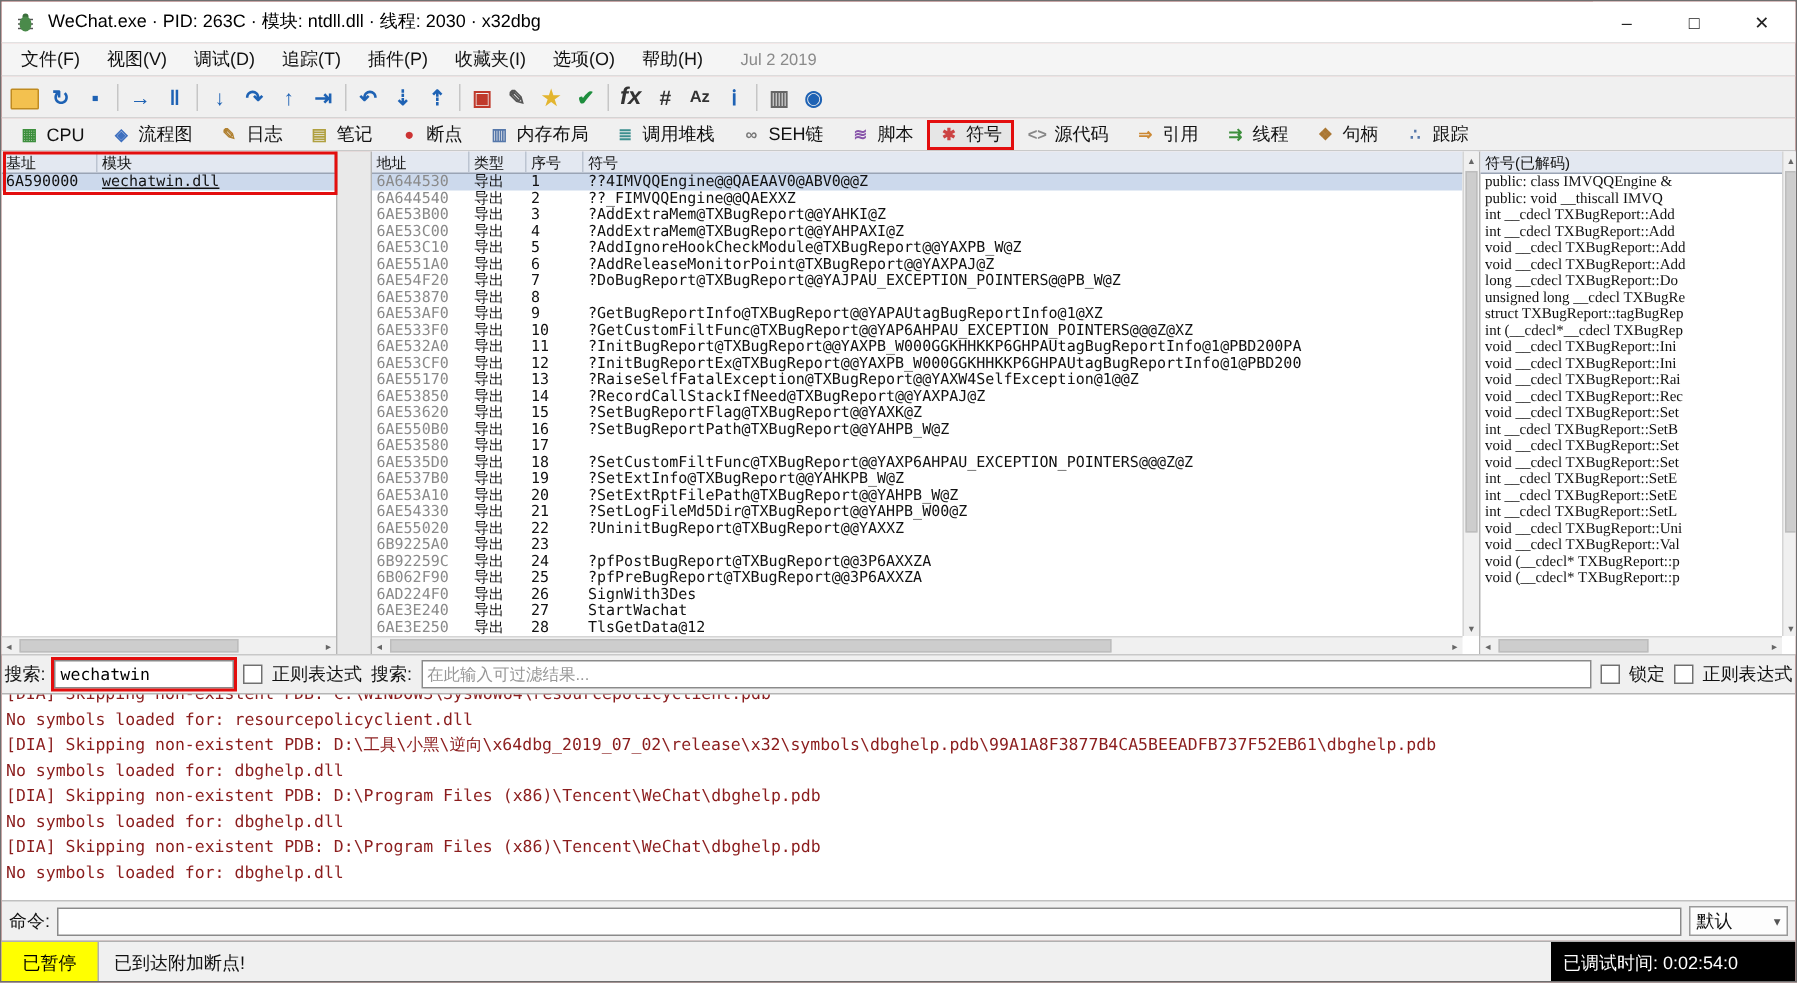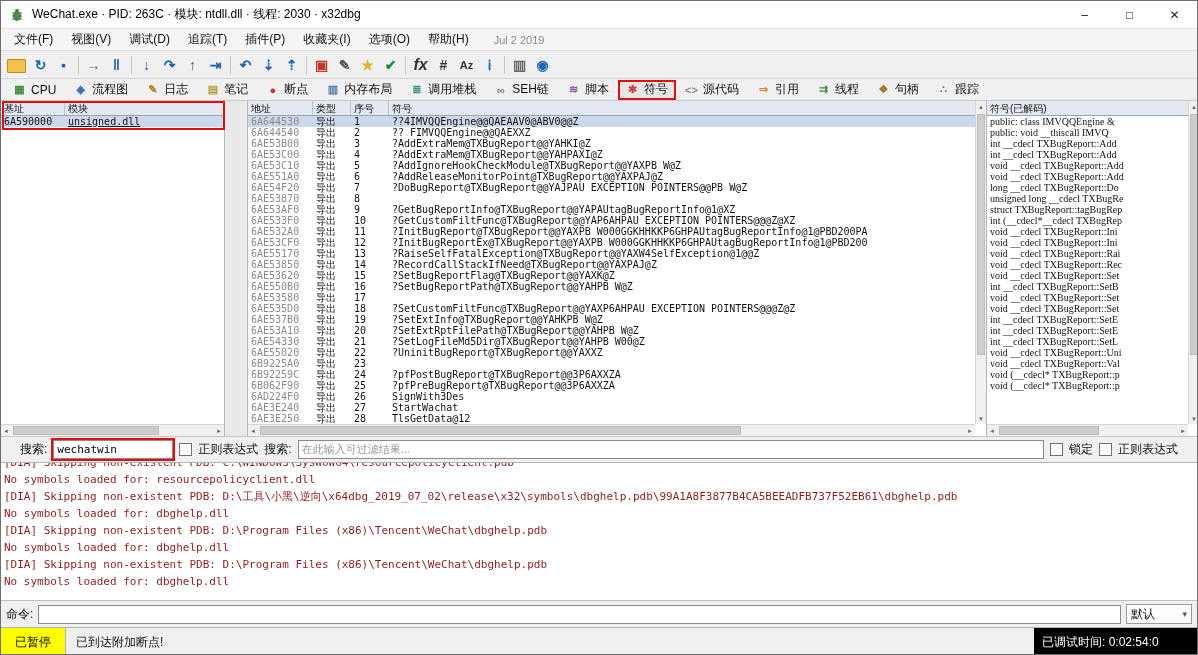--- a/index.html
+++ b/index.html
@@ -74,21 +74,21 @@
   .vscroll{position:absolute;right:0;top:0;bottom:12px;width:11px;background:#f0f0f0;
     border-left:1px solid #d5d5d5;display:flex;flex-direction:column;box-sizing:border-box;}
   .sb-btn{width:10px;height:11px;display:flex;align-items:center;justify-content:center;
     font-size:7px;color:#666;flex:none;}
   .sb-track{flex:1;position:relative;}
   .sb-thumb{position:absolute;background:#cdcdcd;border:1px solid #bdbdbd;box-sizing:border-box;}
   .hscroll .sb-thumb{top:1px;bottom:1px;}
   .vscroll .sb-thumb{left:1px;right:1px;}
   
   .searchbar{position:absolute;left:0;top:435px;width:100%;height:26px;background:#f0f0f0;
-    display:flex;align-items:center;gap:6px;padding:0 19px;box-sizing:border-box;
+    display:flex;align-items:center;gap:6px;padding:0 2px;box-sizing:border-box;
     border-top:1px solid #c8c8c8;font-size:12px;}
   .searchbar input{height:17px;border:1px solid #8a8a8a;font-family:"DejaVu Sans Mono",monospace;
     font-size:11px;padding:0 3px;background:#fff;}
   .search-input{width:112px;outline:2px solid #e30e0e;}
   .filter-input{flex:1;}
   .filter-input::placeholder{color:#979797;font-family:"Liberation Sans",sans-serif;}
   .cb{width:11px;height:11px;border:1px solid #707070;background:#fff;flex:none;}
   .cb-label{white-space:nowrap;}
   
   .log-area{position:absolute;left:0;top:461px;width:100%;height:138px;background:#fff;
@@ -245,21 +245,21 @@
     </div>
 
   <div class="main" data-name="symbols-view">
 
     <div class="panel panel-modules" data-name="modules-panel">
       <div class="thead" data-name="modules-header">
         <span class="hc w64" data-name="modules-header-base">基址</span>
         <span class="hc flex1" data-name="modules-header-module">模块</span>
       </div>
       <div class="tbody" data-name="modules-body">
-          <div data-name="module-row" class="trow sel"><span data-name="module-base" class="c w64">6A590000</span><span data-name="module-name" class="c flex1 modname">unsigned.dll</span></div>
+          <div data-name="module-row" class="trow sel"><span data-name="module-base" class="c w64">6A590000</span><span data-name="module-name" class="c flex1 modname">wechatwin.dll</span></div>
         </div>
       <div class="annot-box" data-name="annotation-box-modules"></div>
       <div class="hscroll" data-name="modules-horizontal-scrollbar">
         <div class="sb-btn" data-name="scroll-left-icon">◂</div>
         <div class="sb-track" data-name="scrollbar-track">
           <div class="sb-thumb" style="left:2px;width:72%;" data-name="scrollbar-thumb"></div>
         </div>
         <div class="sb-btn" data-name="scroll-right-icon">▸</div>
       </div>
     </div>

